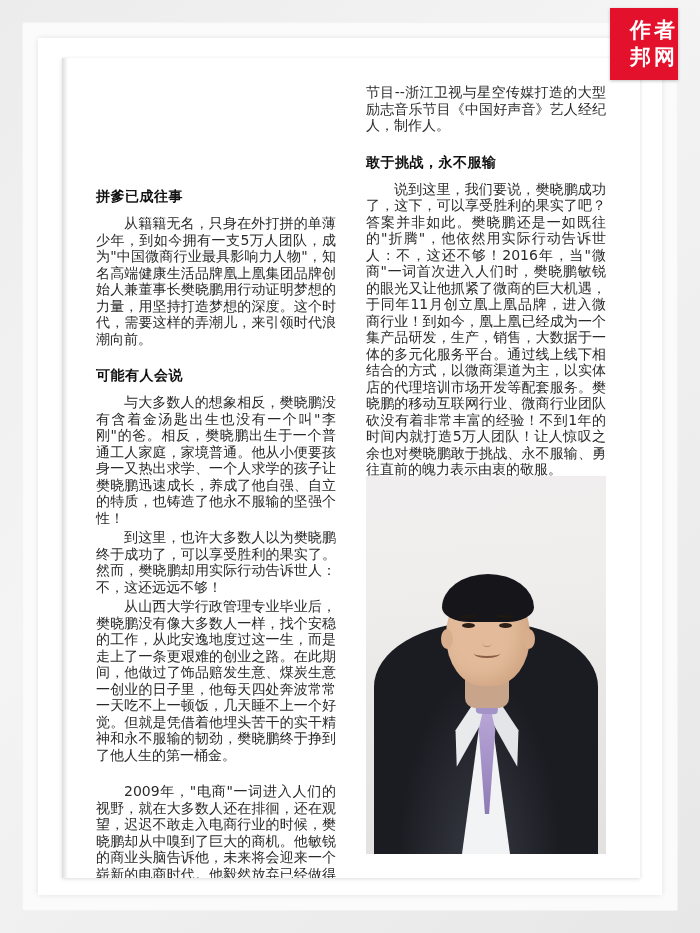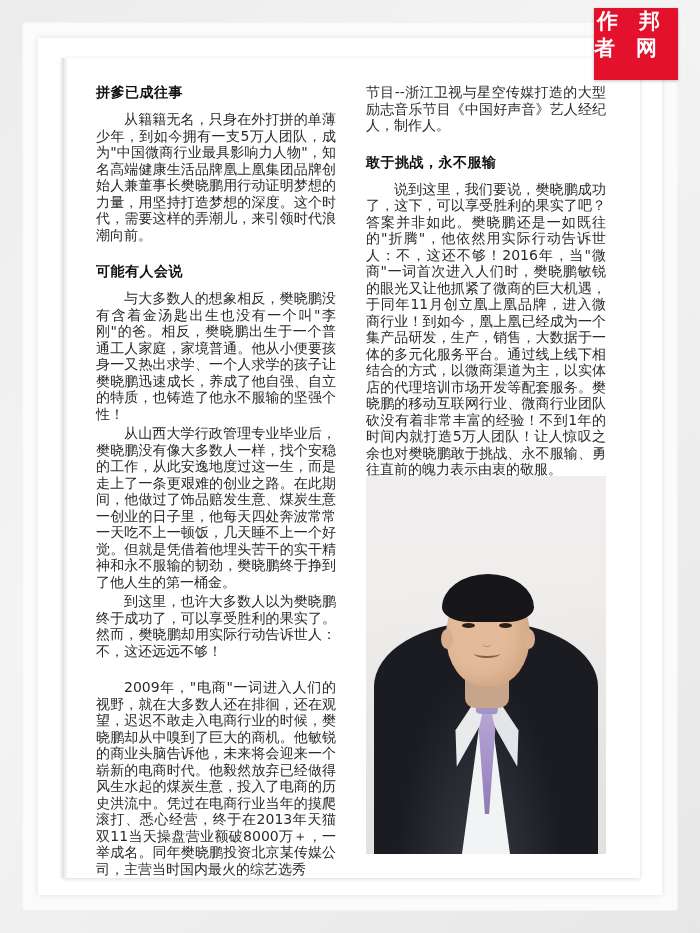--- a/index.html
+++ b/index.html
@@ -73,20 +73,21 @@
 
   h2.sec-title {
     font-family: "DejaVu Sans", sans-serif;
     font-size: 14px;
     font-weight: bold;
     color: #111;
     margin: 0 0 9px 0;
     letter-spacing: 0.5px;
   }
   .col-left h2.sec-title:first-child {
+    margin-top: 104px;
   }
   p.para {
     font-size: 14px;
     line-height: 16.5px;
     color: #2a2a2a;
     margin: 0 0 3px 0;
     text-indent: 2em;
     text-align: justify;
     font-family: "DejaVu Sans", sans-serif;
   }
@@ -250,26 +251,26 @@
     height: 8px;
     border-bottom: 1.5px solid rgba(150,98,68,0.55);
     border-radius: 0 0 45% 45%;
   }
 
   
   .logo-stamp {
     position: absolute;
     right: 22px;
     top: 8px;
-    width: 84px;
+    width: 68px;
     height: 72px;
     background: #e3112c;
     display: flex;
-    flex-direction: row;
-    align-items: flex-start;
+    flex-direction: column;
+    align-items: flex-end;
     justify-content: center;
     box-shadow: 0 1px 3px rgba(0,0,0,0.25);
   }
   .logo-stamp span {
     color: #ffffff;
     font-family: "DejaVu Sans", sans-serif;
     font-weight: bold;
     font-size: 21px;
     line-height: 27px;
     letter-spacing: 3px;
@@ -290,22 +291,22 @@
 
       <div class="col col-left">
 
         <h2 class="sec-title">拼爹已成往事</h2>
         <p class="para">从籍籍无名，只身在外打拼的单薄少年，到如今拥有一支5万人团队，成为"中国微商行业最具影响力人物"，知名高端健康生活品牌凰上凰集团品牌创始人兼董事长樊晓鹏用行动证明梦想的力量，用坚持打造梦想的深度。这个时代，需要这样的弄潮儿，来引领时代浪潮向前。</p>
 
         <div class="sec-gap"></div>
 
         <h2 class="sec-title">可能有人会说</h2>
         <p class="para">与大多数人的想象相反，樊晓鹏没有含着金汤匙出生也没有一个叫"李刚"的爸。相反，樊晓鹏出生于一个普通工人家庭，家境普通。他从小便要孩身一又热出求学、一个人求学的孩子让樊晓鹏迅速成长，养成了他自强、自立的特质，也铸造了他永不服输的坚强个性！</p>
+        <p class="para">到这里，也许大多数人以为樊晓鹏终于成功了，可以享受胜利的果实了。然而，樊晓鹏却用实际行动告诉世人：不，这还远远不够！</p>
         <p class="para">从山西大学行政管理专业毕业后，樊晓鹏没有像大多数人一样，找个安稳的工作，从此安逸地度过这一生，而是走上了一条更艰难的创业之路。在此期间，他做过了饰品赔发生意、煤炭生意一创业的日子里，他每天四处奔波常常一天吃不上一顿饭，几天睡不上一个好觉。但就是凭借着他埋头苦干的实干精神和永不服输的韧劲，樊晓鹏终于挣到了他人生的第一桶金。</p>
-        <p class="para">到这里，也许大多数人以为樊晓鹏终于成功了，可以享受胜利的果实了。然而，樊晓鹏却用实际行动告诉世人：不，这还远远不够！</p>
 
         <div class="sec-gap"></div>
 
         <p class="para">2009年，"电商"一词进入人们的视野，就在大多数人还在排徊，还在观望，迟迟不敢走入电商行业的时候，樊晓鹏却从中嗅到了巨大的商机。他敏锐的商业头脑告诉他，未来将会迎来一个崭新的电商时代。他毅然放弃已经做得风生水起的煤炭生意，投入了电商的历史洪流中。凭过在电商行业当年的摸爬滚打、悉心经营，终于在2013年天猫双11当天操盘营业额破8000万＋，一举成名。同年樊晓鹏投资北京某传媒公司，主营当时国内最火的综艺选秀</p>
       </div>
 
       <div class="col col-right">
 
         <p class="para no-indent">节目--浙江卫视与星空传媒打造的大型励志音乐节目《中国好声音》艺人经纪人，制作人。</p>
 

